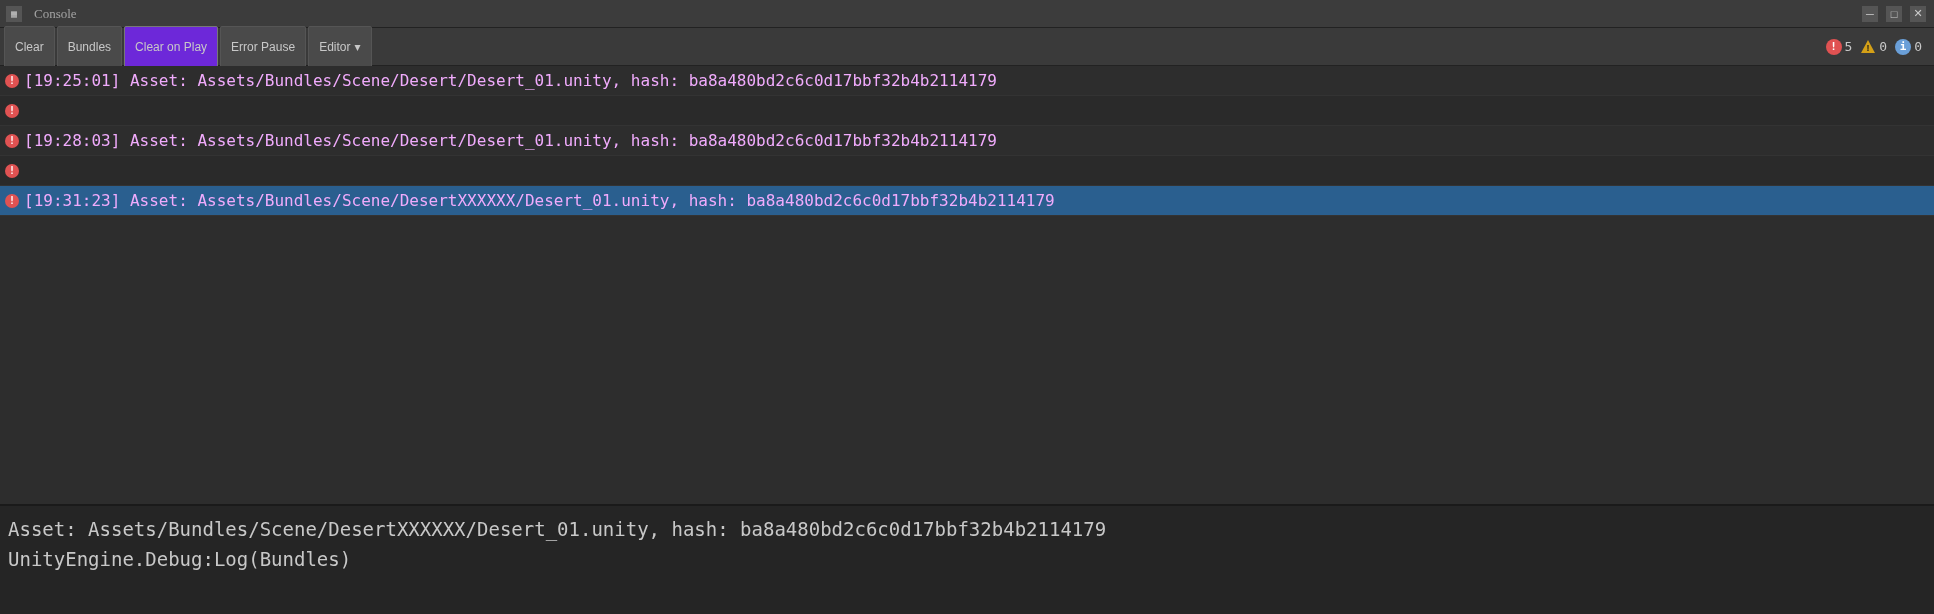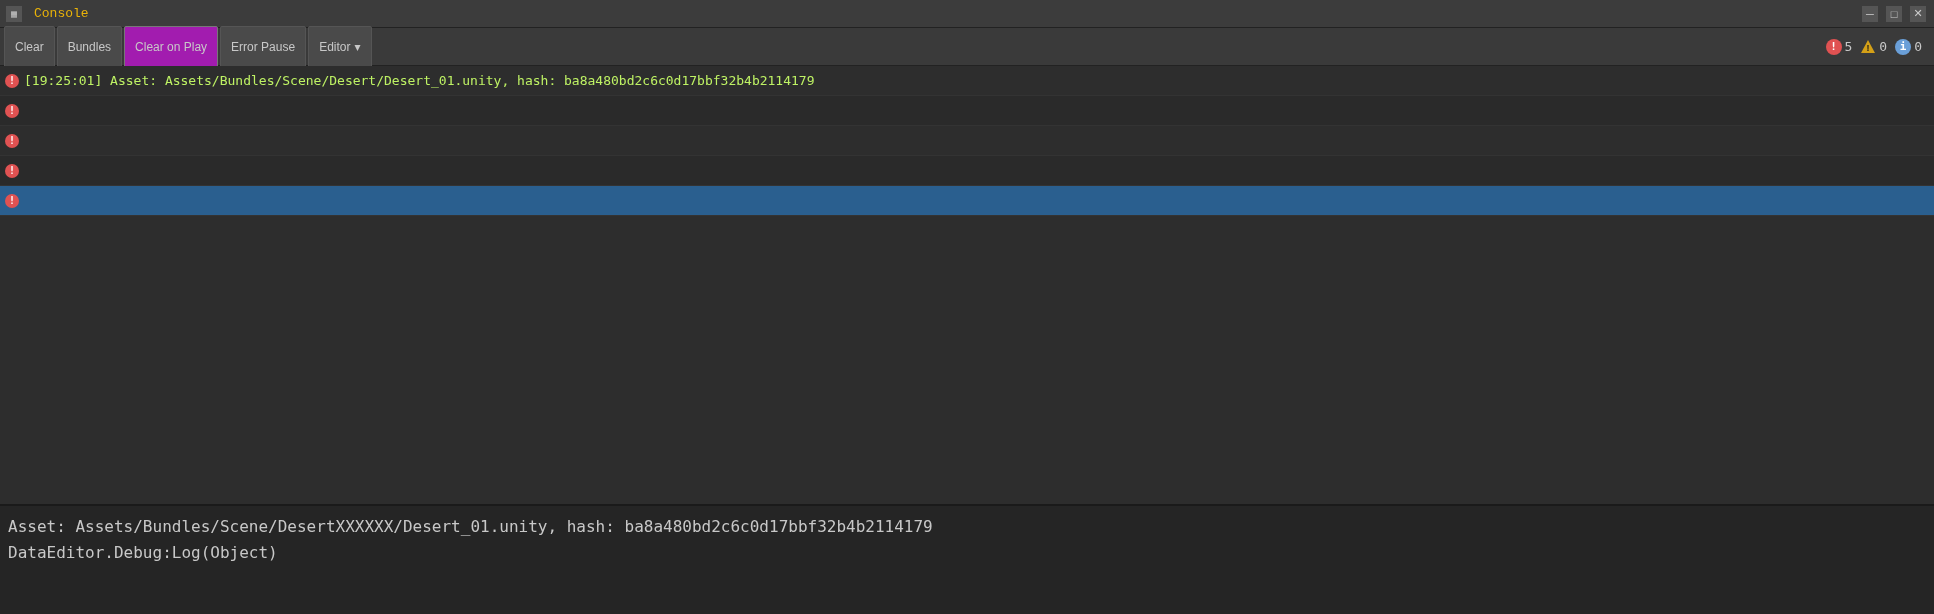--- a/index.html
+++ b/index.html
@@ -46,23 +46,23 @@
       width: 16px;
       height: 16px;
       background: #555;
       display: flex;
       align-items: center;
       justify-content: center;
       font-size: 10px;
     }
 
     .title-text {
-      color: #eab308;
+      color: #a3a3a3;
       font-size: 13px;
-      font-family: Liberation Mono, monospace;
+      font-family: Liberation Serif, serif;
       padding: 0 8px;
     }
 
     .title-bar-right {
       display: flex;
       align-items: center;
       gap: 8px;
       padding-right: 8px;
     }
 
@@ -101,21 +101,21 @@
       background: #4a4a4a;
       border: 1px solid #555;
       color: #c8c8c8;
       font-size: 12px;
       font-family: 'Segoe UI', sans-serif;
       cursor: pointer;
       border-radius: 2px;
     }
 
     .toolbar-btn.active {
-      background: #a21caf;
+      background: #6d28d9;
       border-color: #777;
     }
 
     .toolbar-btn-with-arrow {
       display: flex;
       align-items: center;
       gap: 4px;
     }
 
     .toolbar-right {
@@ -206,33 +206,33 @@
       background: #e05252;
       color: white;
       font-size: 10px;
       font-weight: bold;
       display: flex;
       align-items: center;
       justify-content: center;
     }
 
     .log-text {
-      color: #bef264;
-      font-size: 13px;
+      color: #f0abfc;
+      font-size: 16px;
       white-space: nowrap;
       overflow: hidden;
       text-overflow: ellipsis;
     }
 
     .detail-panel {
       background: #252525;
       border-top: 2px solid #1a1a1a;
       padding: 8px 8px;
       min-height: 110px;
-      font-size: 16px;
+      font-size: 19px;
       font-family: 'Consolas', 'Monaco', monospace;
       color: #c8c8c8;
       line-height: 1.6;
     }
 
     .detail-line {
       display: block;
     }
   </style>
 </head>
@@ -296,34 +296,36 @@
     <div class="log-entry">
       <div class="log-icon">
         <div class="error-icon">!</div>
       </div>
     </div>
 
     <div class="log-entry">
       <div class="log-icon">
         <div class="error-icon">!</div>
       </div>
+      <span class="log-text">[19:28:03] Asset: Assets/Bundles/Scene/Desert/Desert_01.unity, hash: ba8a480bd2c6c0d17bbf32b4b2114179</span>
     </div>
 
     <div class="log-entry">
       <div class="log-icon">
         <div class="error-icon">!</div>
       </div>
     </div>
 
     <div class="log-entry selected">
       <div class="log-icon">
         <div class="error-icon">!</div>
       </div>
+      <span class="log-text">[19:31:23] Asset: Assets/Bundles/Scene/DesertXXXXXX/Desert_01.unity, hash: ba8a480bd2c6c0d17bbf32b4b2114179</span>
     </div>
 
   </div>
 
   <div class="detail-panel">
     <span class="detail-line">Asset: Assets/Bundles/Scene/DesertXXXXXX/Desert_01.unity, hash: ba8a480bd2c6c0d17bbf32b4b2114179</span>
-    <span class="detail-line">DataEditor.Debug:Log(Object)</span>
+    <span class="detail-line">UnityEngine.Debug:Log(Bundles)</span>
   </div>
 
 </div>
 
 </body></html>

